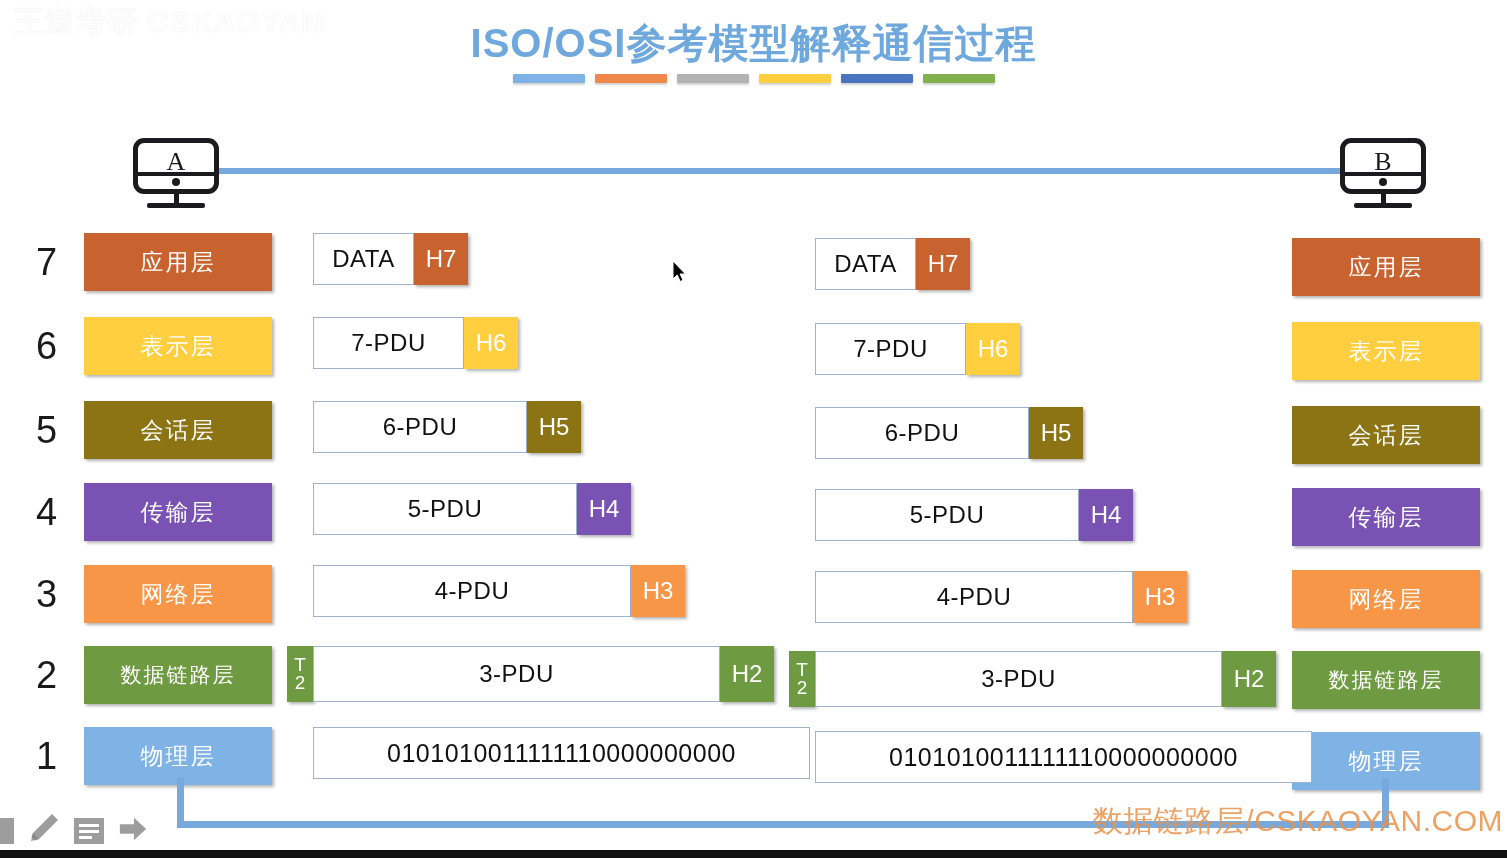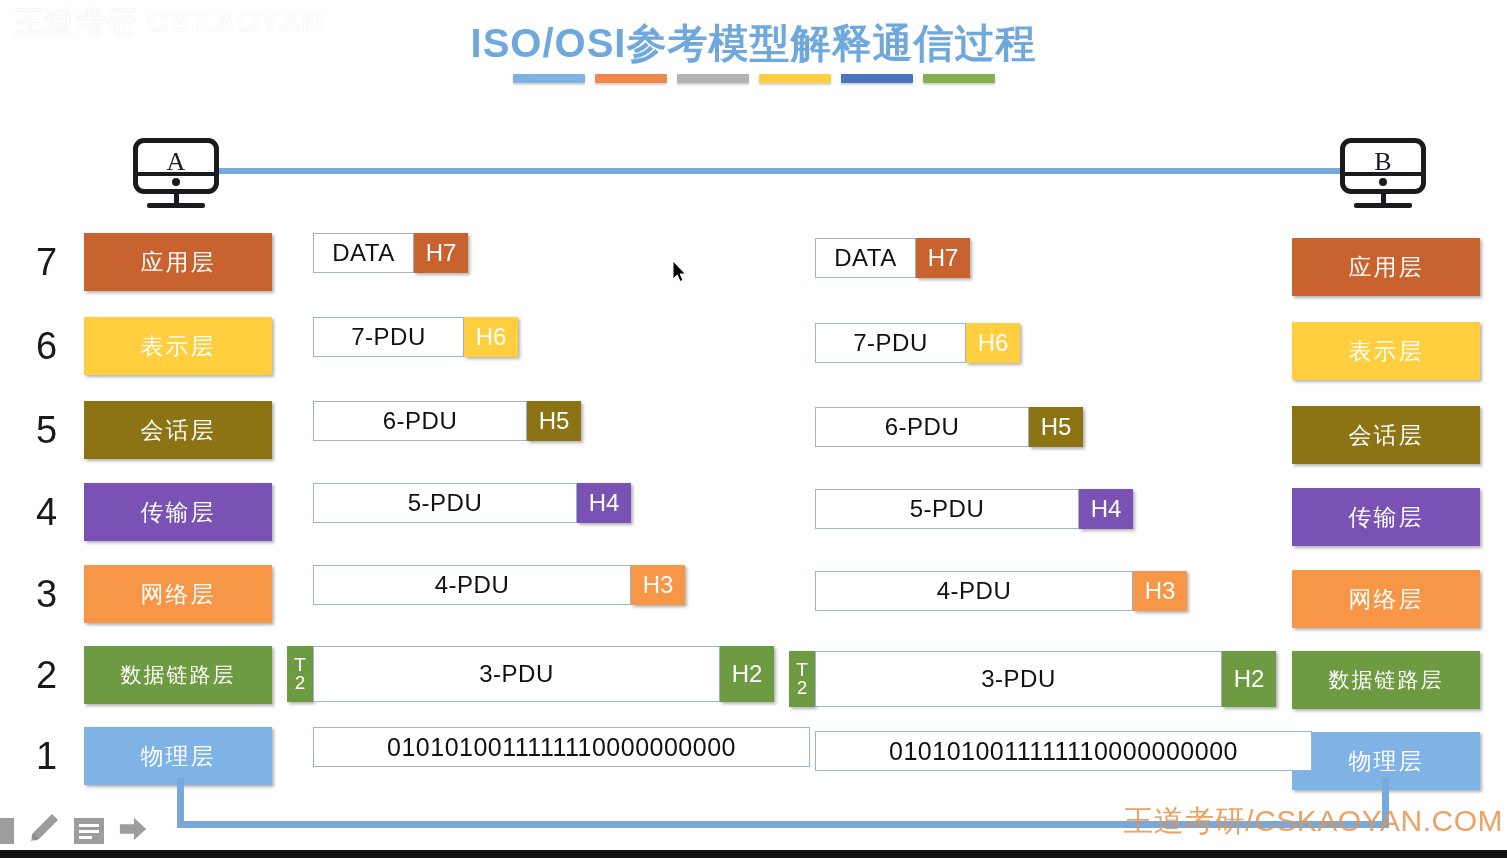--- a/index.html
+++ b/index.html
@@ -145,21 +145,21 @@
     letter-spacing: 2px;
     box-shadow: 2px 2px 3px rgba(0,0,0,.30);
     font-family: "Liberation Serif", "DejaVu Serif", serif;
   }
 
   
   .pdu {
     position: absolute;
     display: flex;
     box-sizing: border-box;
-    height: 40px;
+    height: 52px;
   }
   .pdu .body {
     flex: 1;
     border: 1px solid #9DB3CE;
     background: #ffffff;
     box-sizing: border-box;
     display: flex;
     align-items: center;
     justify-content: center;
     font-size: 24px;
@@ -350,21 +350,21 @@
     </div>
     <div class="pdu" style="left: 815px; top: 731px; width: 497px;">
       <div class="body bits">0101010011111110000000000</div>
     </div>
   </div>
 
 <div class="link-seg" style="left:177px; top:778px; width:7px; height:50px;"></div>
 <div class="link-seg" style="left:177px; top:821px; width:1212px; height:7px;"></div>
 <div class="link-seg" style="left:1382px; top:778px; width:7px; height:50px;"></div>
 
-<div class="wm-bottomright">王道考研/CSKAOYAN.COM</div>
+<div class="wm-bottomright">数据链路层/CSKAOYAN.COM</div>
 
 <svg class="cursor" style="left:672px; top:260px;" viewBox="0 0 16 24">
   <path d="M1,1 L1,19 L5.2,15 L8.2,21.5 L11,20.2 L8.1,14 L13.4,14 Z" fill="#000" stroke="#fff" stroke-width="1"></path>
 </svg>
 
 <div class="toolbar">
   <div class="tb-icon tb-sq"></div>
   <svg class="tb-icon tb-pencil" viewBox="0 0 32 32">
     <path d="M24,2 L30,8 L11,27 L3,29 L5,21 Z" fill="#9d9d9d"></path>
     <path d="M5,21 L11,27 L7,28.5 L3.5,25 Z" fill="#8a8a8a"></path>

